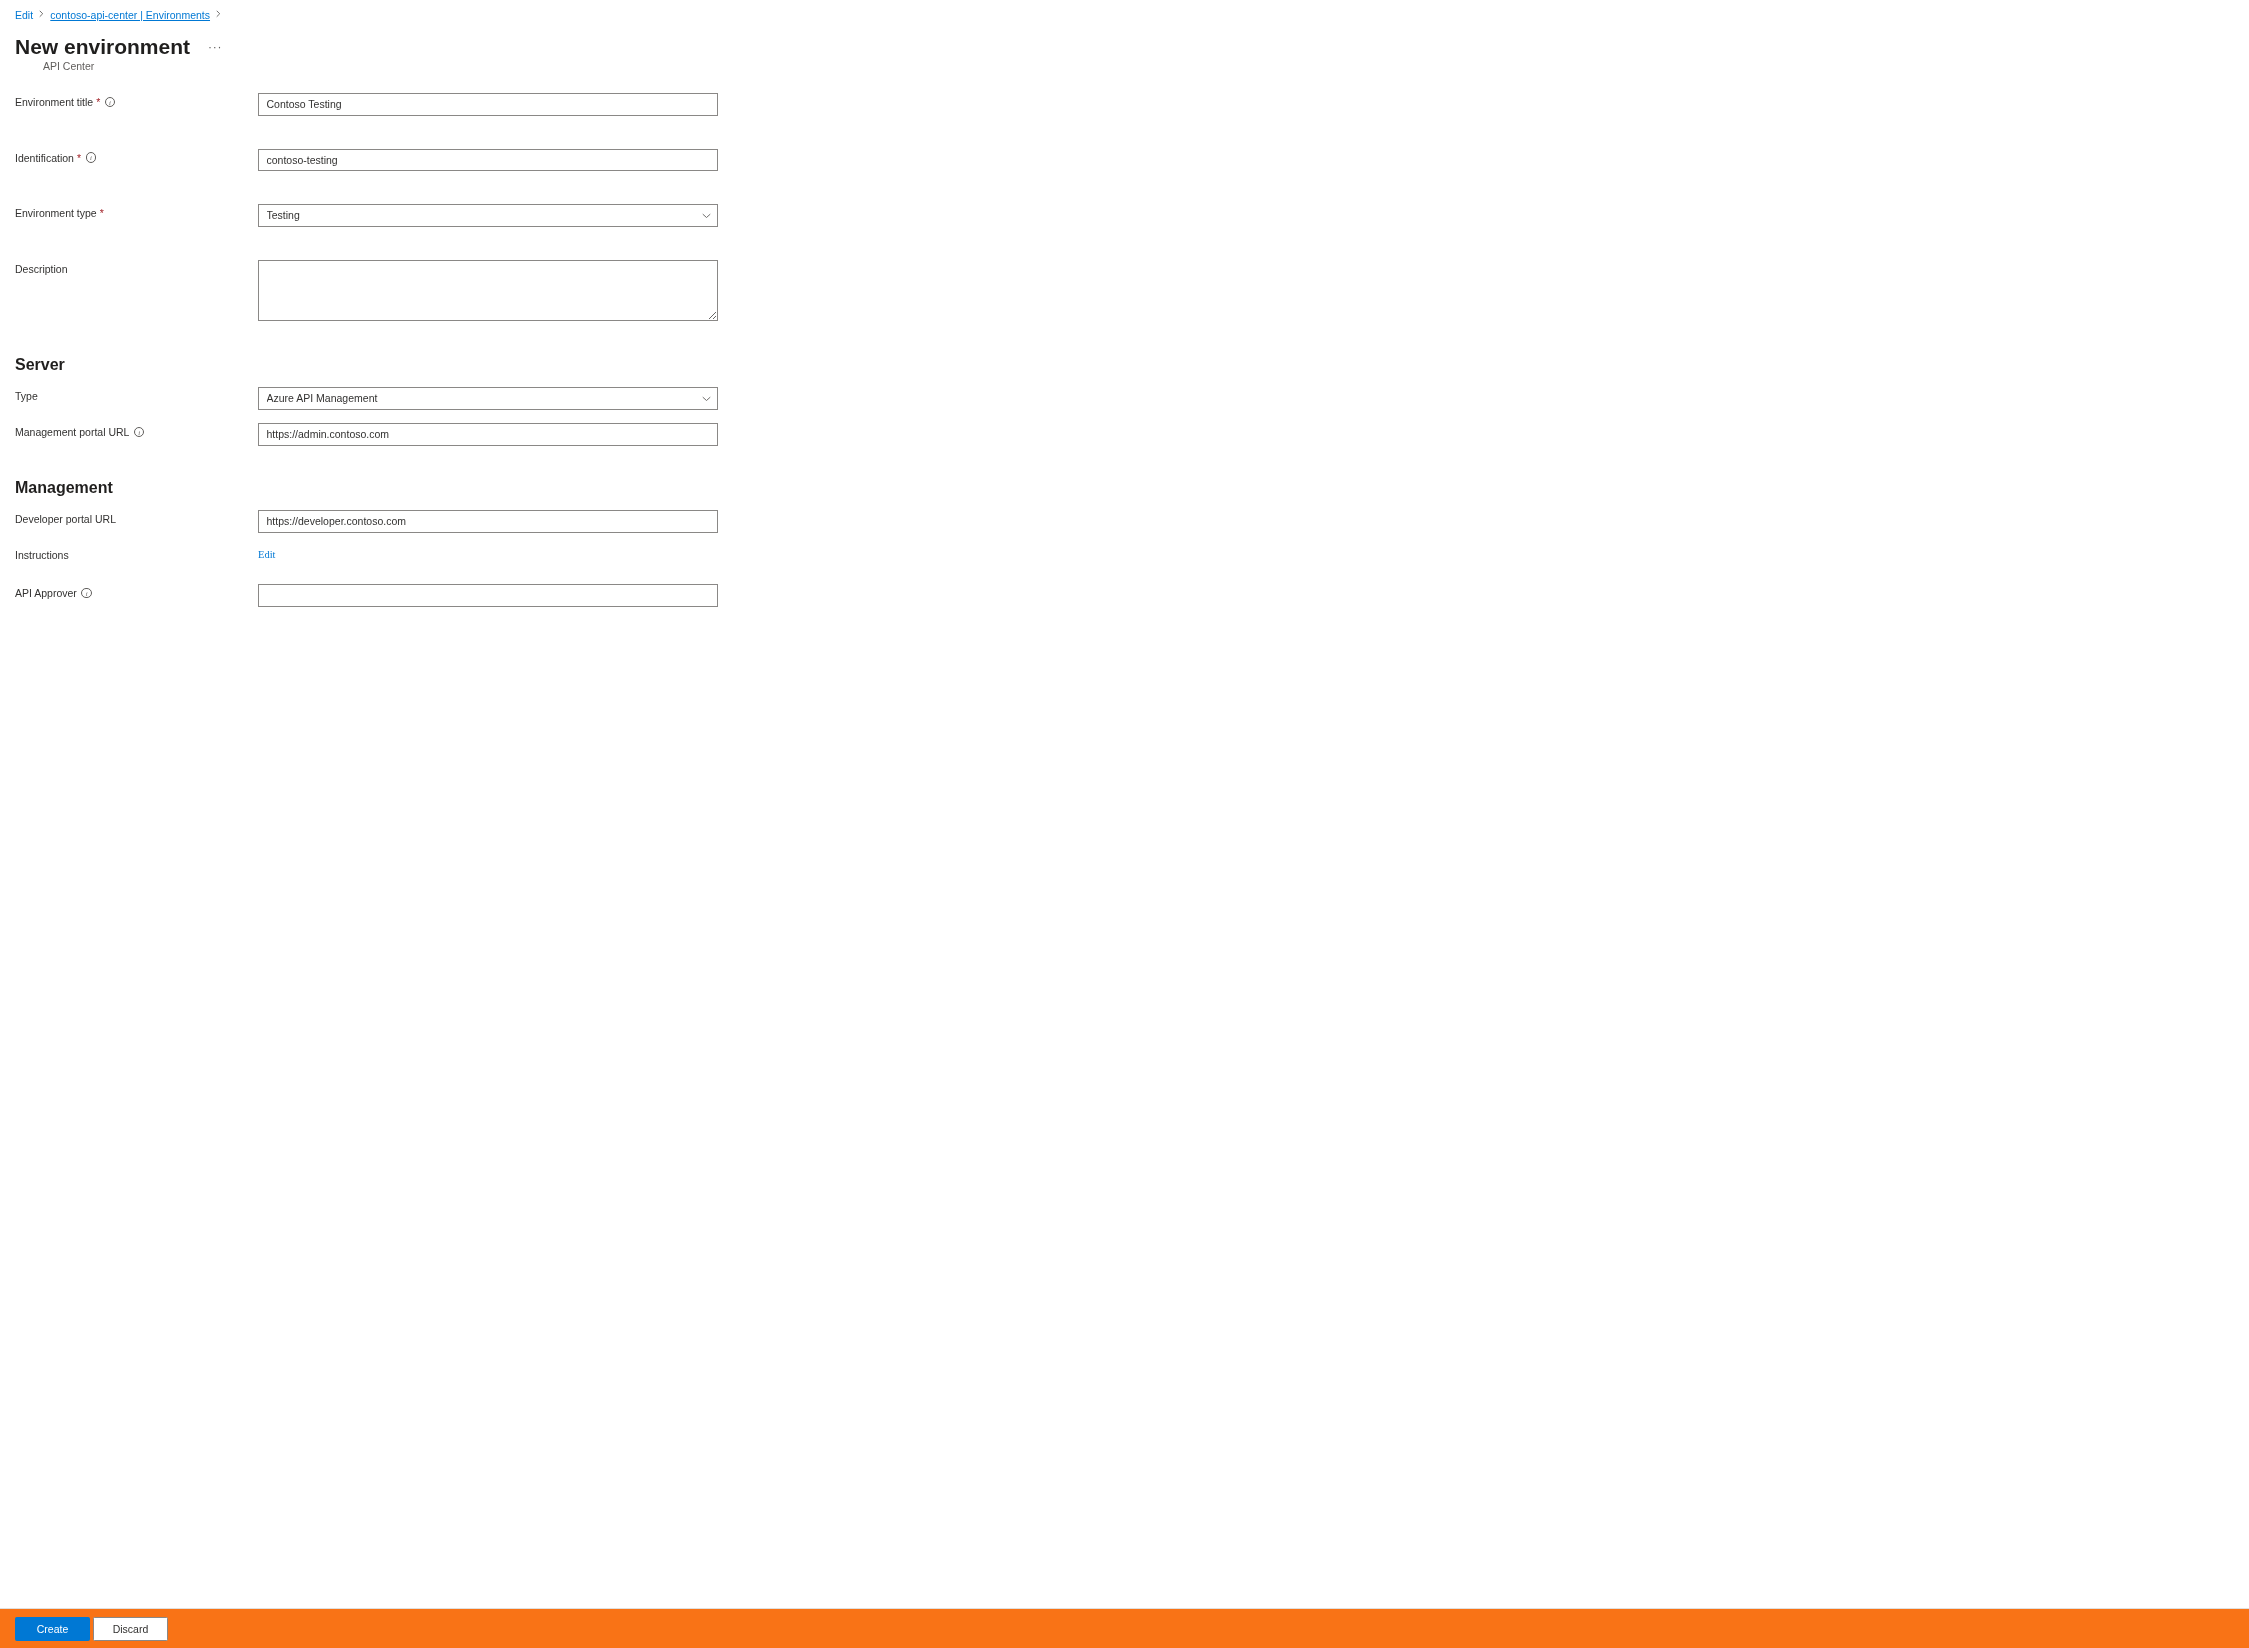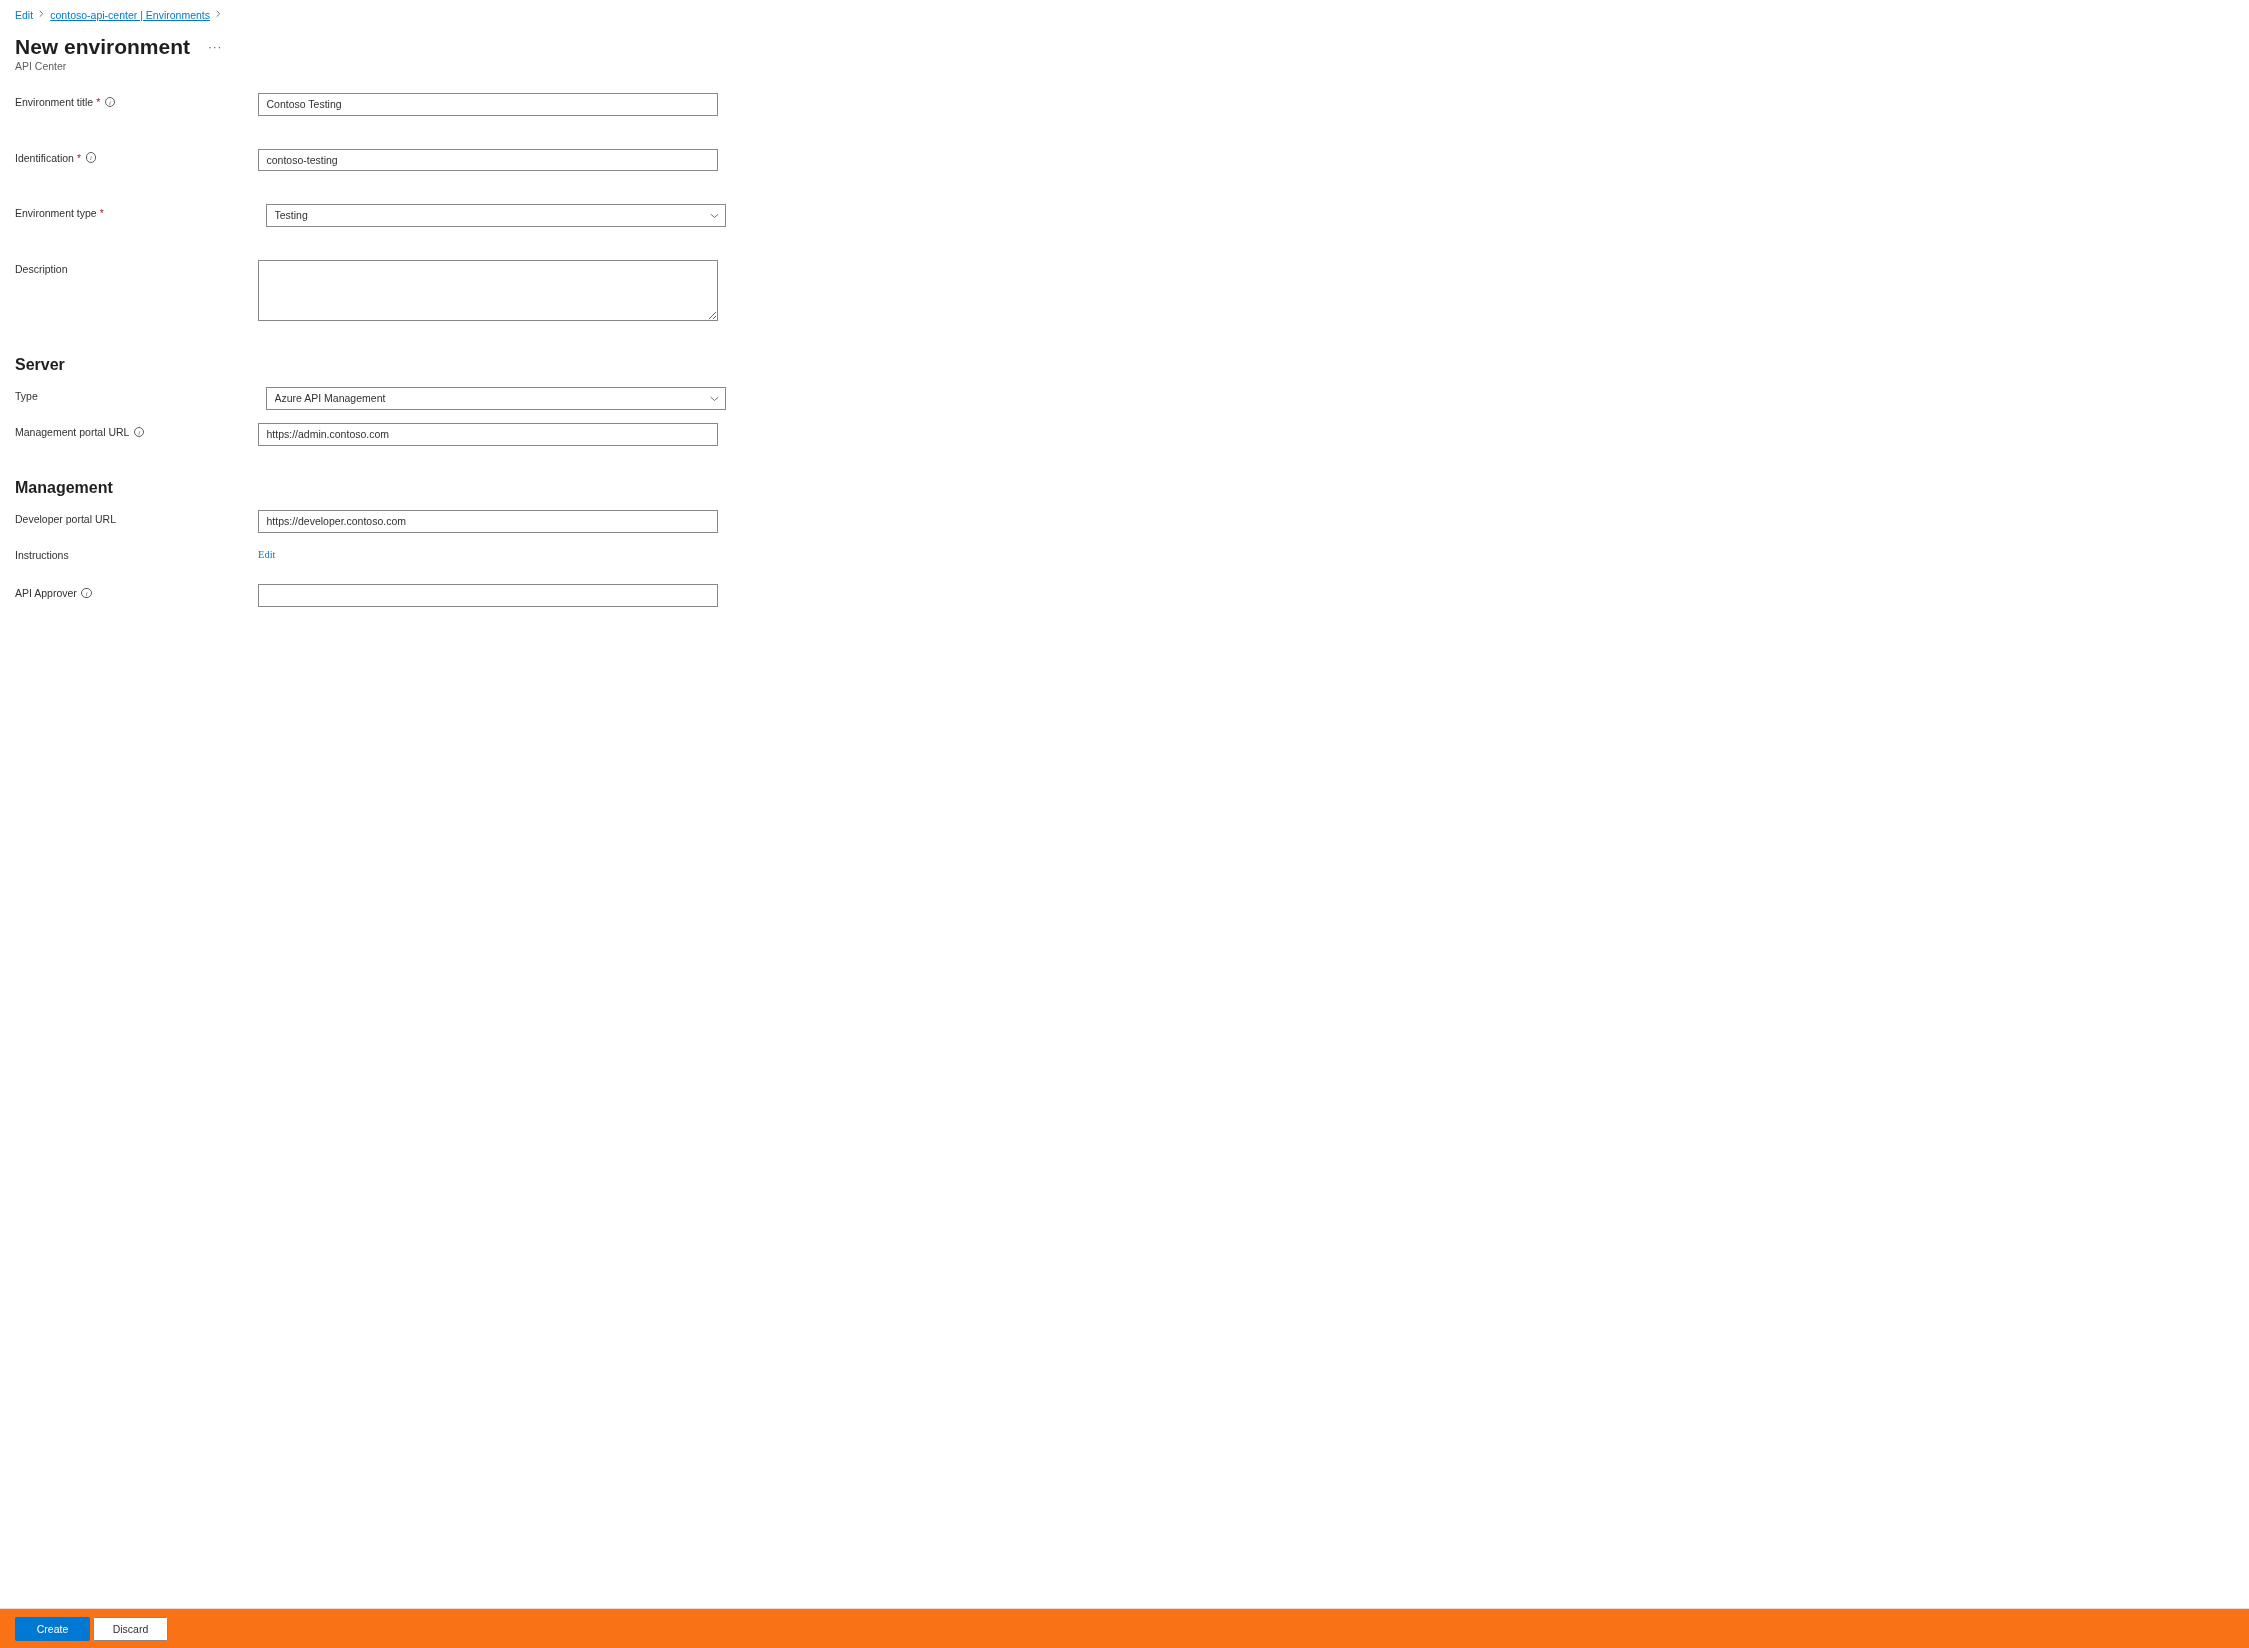--- a/index.html
+++ b/index.html
@@ -50,20 +50,21 @@
       color: #605e5c;
       cursor: pointer;
       padding: 3px;
       letter-spacing: 0.7px;
     }
     .subtitle {
       font-size: 10.5px;
       color: #605e5c;
       margin-top: 1.5px;
       margin-bottom: 21px;
+      margin-left: 28px;
     }
     .form-row {
       display: flex;
       align-items: flex-start;
       margin-bottom: 33px;
     }
     .form-row.tight {
       margin-bottom: 13.5px;
     }
     .form-row.medium {
@@ -106,21 +107,20 @@
       border: 0.7px solid #8a8886;
       padding: 3px 7.5px;
       font-size: 10.5px;
       font-family: inherit;
       color: #323130;
       outline: none;
     }
     .select-wrap {
       position: relative;
       width: 100%;
-      margin-left: 8px;
     }
     .select-input {
       width: 100%;
       height: 22.5px;
       border: 0.7px solid #8a8886;
       padding: 3px 22.5px 3px 7.5px;
       font-size: 10.5px;
       font-family: inherit;
       color: #323130;
       background: #fff;

